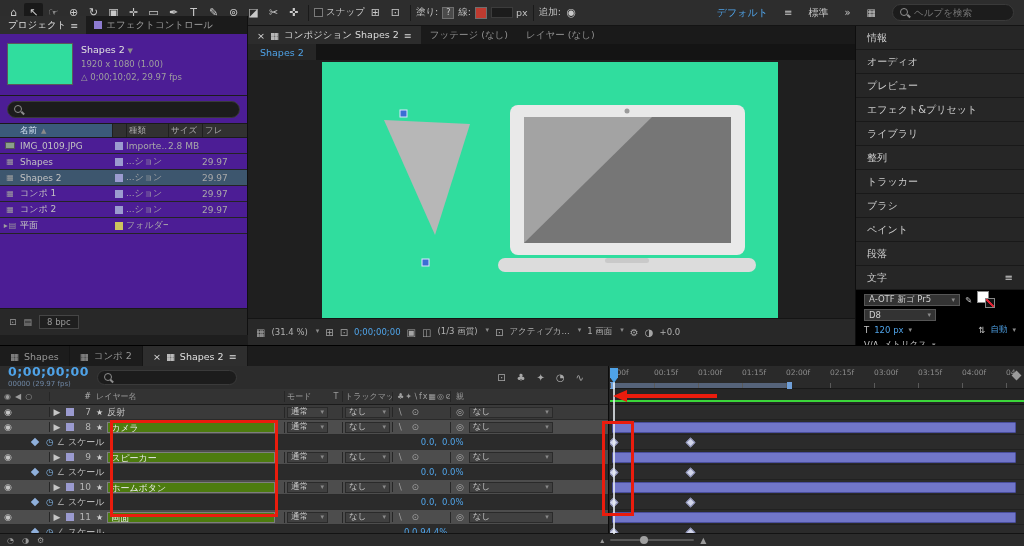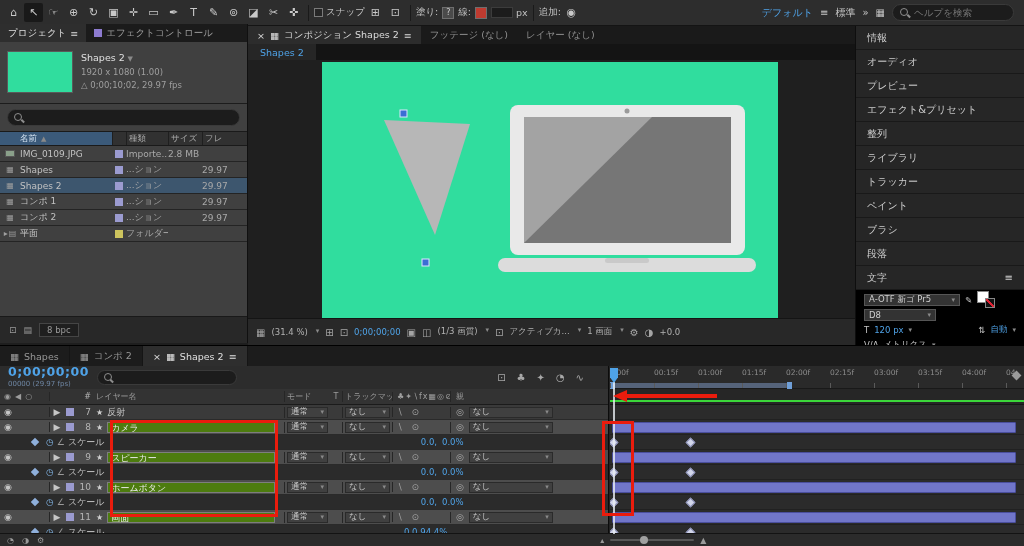--- a/index.html
+++ b/index.html
@@ -13,32 +13,32 @@
 .tool{width:19px;height:19px;display:inline-flex;align-items:center;justify-content:center;
   color:#c9c9c9;font-size:11px;border-radius:2px}
 .tool.active{background:#191919}
 .vsep{width:1px;height:16px;background:#1a1a1a;margin:0 4px}
 .cb{width:9px;height:9px;border:1px solid #7a7a7a;background:#262626;display:inline-block;margin-right:3px}
 .tblabel{font-size:9.5px;color:#c2c2c2;display:inline-flex;align-items:center}
 .swatch{width:12px;height:12px;border:1px solid #6e6e6e;display:inline-flex;align-items:center;
   justify-content:center;font-size:8px;color:#ccc;background:#4a4a4a;margin:0 3px}
 .swatch.red{background:#bf3b30}
 .pxbox{width:22px;height:11px;background:#1c1c1c;border:1px solid #3c3c3c;margin-right:2px}
-.tbright{margin-left:auto;display:flex;align-items:center;gap:7px;padding-right:6px}
+.tbright{margin-left:auto;display:flex;align-items:center;gap:16px;padding-right:6px}
 .blue{color:#4fa3e8}
 .help{display:flex;align-items:center;gap:4px;background:#1c1c1c;border:1px solid #3a3a3a;
   border-radius:9px;height:17px;padding:0 7px}
 .help input{background:none;border:none;outline:none;color:#b5b5b5;font-size:9.5px;width:92px;
   font-family:"DejaVu Sans","Liberation Sans",sans-serif}
 .mag{position:relative;width:10px;height:10px;display:inline-block;flex:none}
 .mag::before{content:"";position:absolute;left:0;top:0;width:6px;height:6px;border:1.5px solid #8d8d8d;border-radius:50%}
 .mag::after{content:"";position:absolute;left:6.5px;top:7px;width:3.5px;height:1.5px;background:#8d8d8d;transform:rotate(45deg)}
 
 
-.leftcol{position:absolute;left:0;top:24px;width:248px;height:319px;background:#404040;border-right:1px solid #101010}
+.leftcol{position:absolute;left:0;top:16px;width:248px;height:319px;background:#4c1d95;border-right:1px solid #101010}
 .ptabs{height:18px;background:#1b1b1b;display:flex;align-items:stretch;font-size:9.5px}
 .ptab{display:flex;align-items:center;gap:4px;padding:0 8px;color:#9a9a9a}
 .ptab.on{background:#2e2e2e;color:#dedede}
 .sqicon{width:8px;height:8px;background:#8d7bd0;display:inline-block}
 .pprev{height:62px;display:flex;gap:8px;padding:9px 7px;border-bottom:1px solid #1c1c1c}
 .pthumb{width:66px;height:42px;background:#30dd9e;border:1px solid #5a5a5a;flex:none}
 .pinfo{font-size:8.5px;color:#9f9f9f;line-height:13px;white-space:nowrap}
 .pinfo .t{color:#e0e0e0;font-size:9.5px}
 .psearch{margin:5px 7px;height:17px;background:#1c1c1c;border:1px solid #3a3a3a;border-radius:9px;
   display:flex;align-items:center;gap:4px;padding:0 6px}
@@ -387,33 +387,33 @@
     <div class="rpitem">
         <span>オーディオ</span>
       </div>
     <div class="rpitem">
         <span>プレビュー</span>
       </div>
     <div class="rpitem">
         <span>エフェクト&amp;プリセット</span>
       </div>
     <div class="rpitem">
+        <span>ライブラリ</span>
+      </div>
+    <div class="rpitem">
         <span>整列</span>
       </div>
     <div class="rpitem">
-        <span>ライブラリ</span>
-      </div>
-    <div class="rpitem">
         <span>トラッカー</span>
       </div>
     <div class="rpitem">
+        <span>ブラシ</span>
+      </div>
+    <div class="rpitem">
         <span>ペイント</span>
-      </div>
-    <div class="rpitem">
-        <span>ブラシ</span>
       </div>
     <div class="rpitem">
         <span>段落</span>
       </div>
     <div class="rpitem">
       <span>文字</span>
         <span class="sp"></span>
       <span>≡</span>
     </div>
     <div class="chp">

